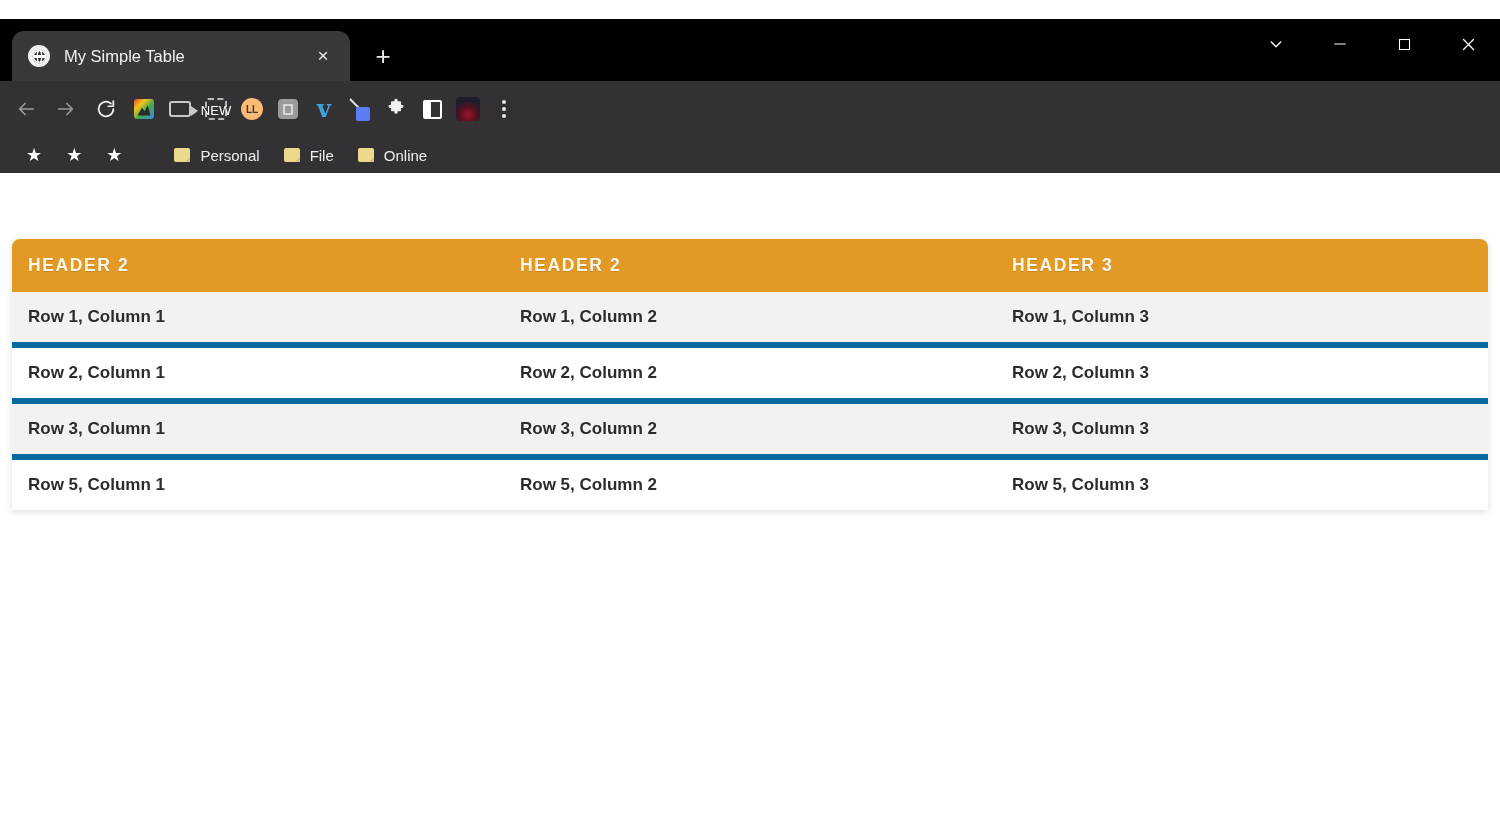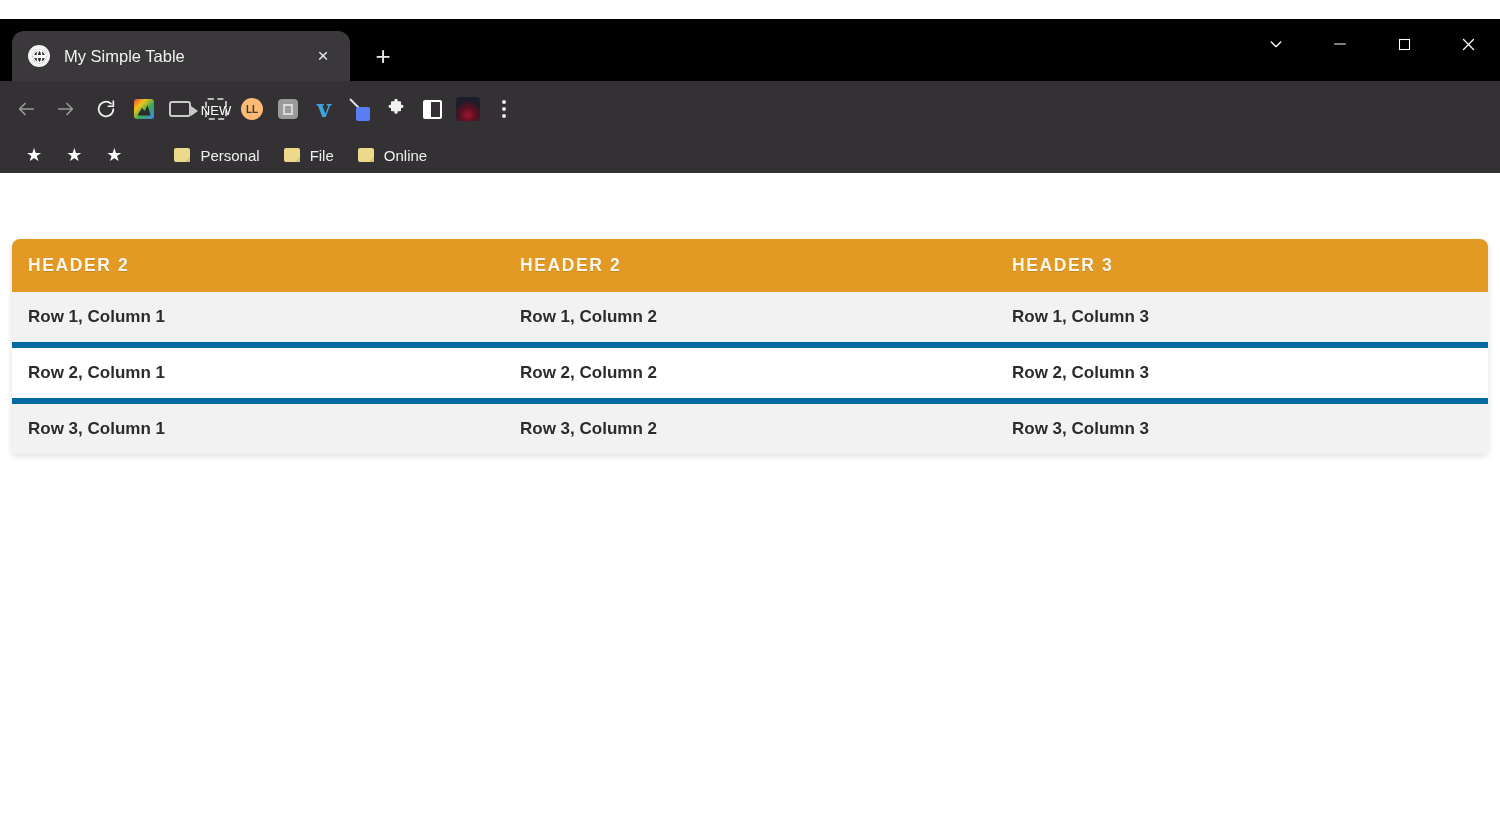--- a/index.html
+++ b/index.html
@@ -358,18 +358,23 @@
           <tr>
             <td>Row 2, Column 1</td>
             <td>Row 2, Column 2</td>
             <td>Row 2, Column 3</td>
           </tr>
           <tr>
             <td>Row 3, Column 1</td>
             <td>Row 3, Column 2</td>
             <td>Row 3, Column 3</td>
           </tr>
+          <tr>
+            <td>Row 5, Column 1</td>
+            <td>Row 5, Column 2</td>
+            <td>Row 5, Column 3</td>
+          </tr>
         </tbody>
       </table>
     </div>
   </div>
 
 </div>
 
 </body></html>

